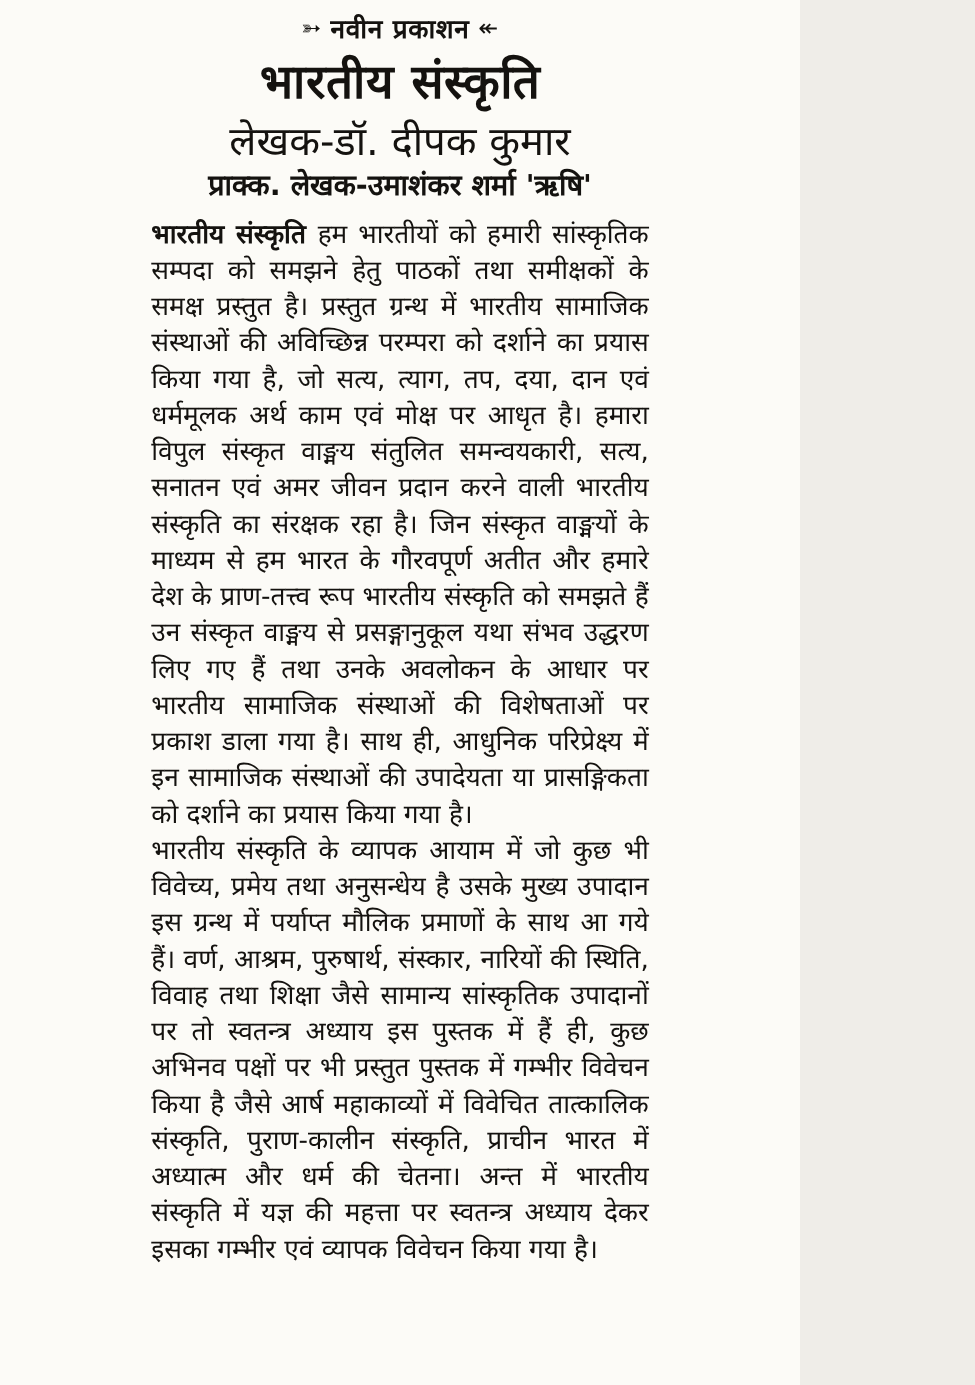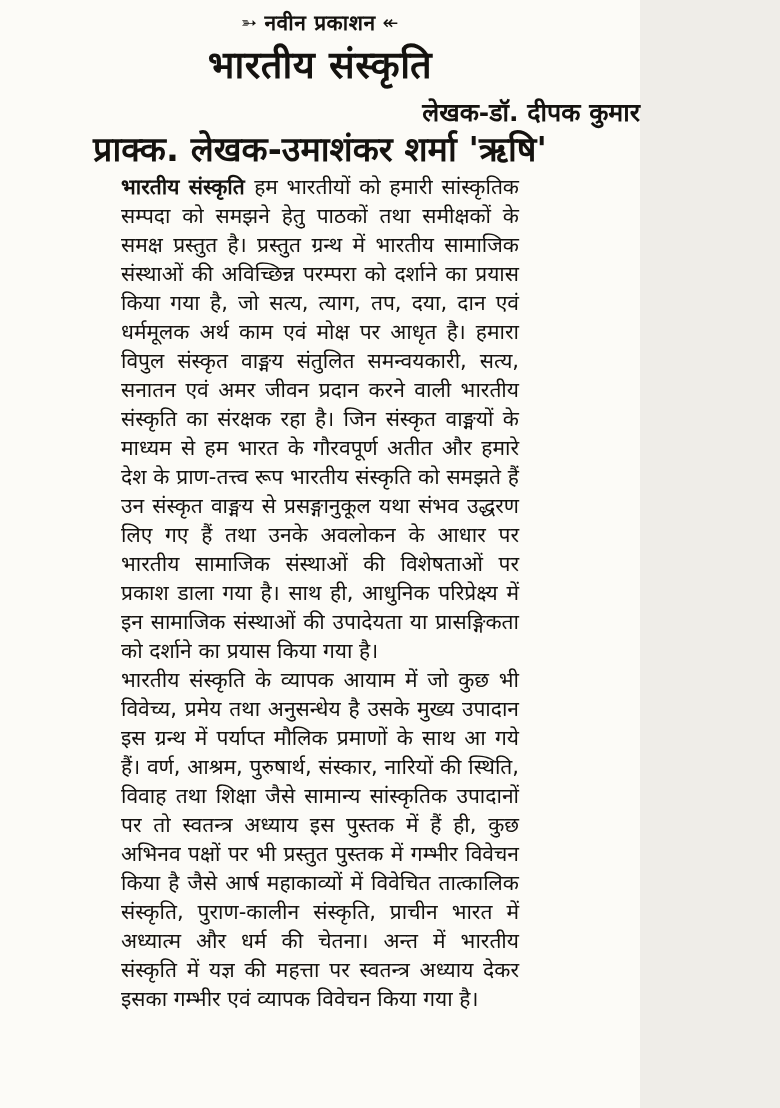--- a/index.html
+++ b/index.html
@@ -38,29 +38,29 @@
   }
   .book-title {
     text-align: center;
     font-size: 38px;
     font-weight: 700;
     line-height: 46px;
     margin-top: 6px;
     letter-spacing: 0.5px;
   }
   .author-line {
-    text-align: right;
-    font-size: 25px;
-    font-weight: 700;
+    text-align: center;
+    font-size: 32px;
+    font-weight: 400;
     line-height: 32px;
     margin-top: 9px;
   }
   .foreword-line {
     text-align: center;
-    font-size: 34px;
+    font-size: 23px;
     font-weight: 700;
     line-height: 32px;
     margin-top: 4px;
   }
   .body-column {
     width: 398px;
     margin: 8px auto 0 auto;
     font-size: 21px;
     line-height: 29px;
     text-align: justify;

